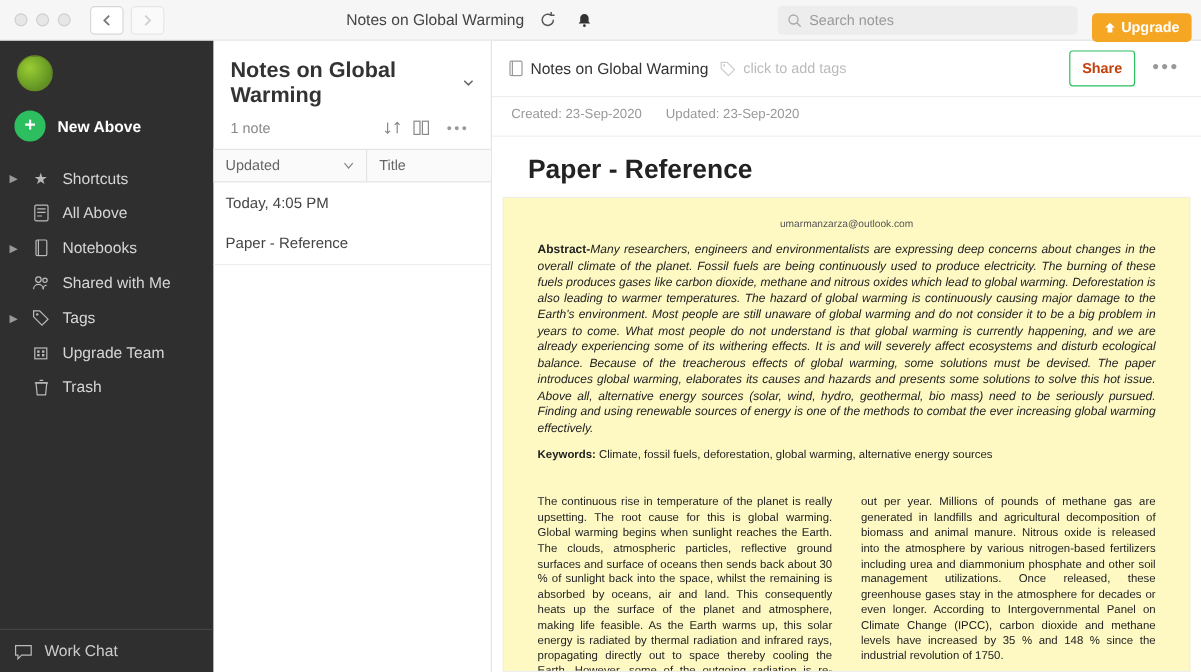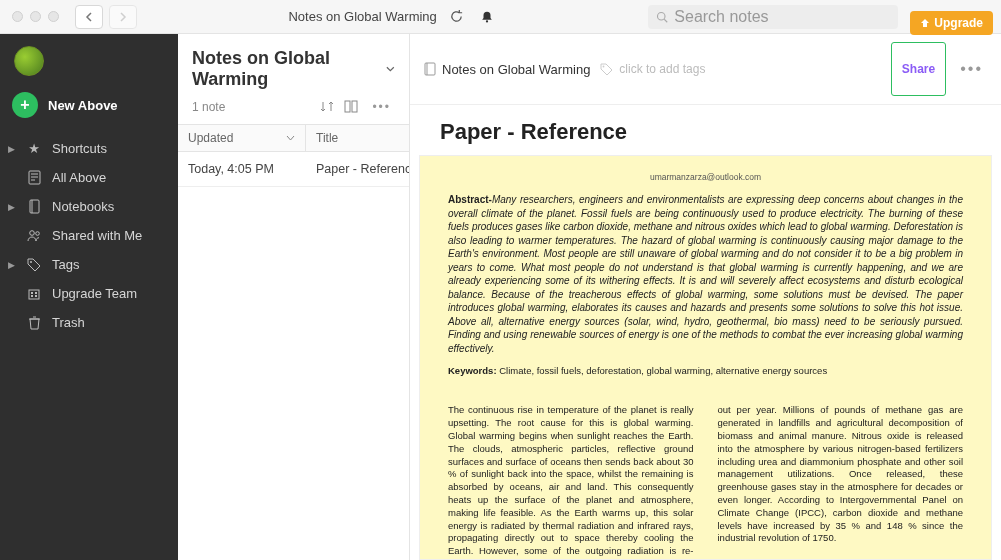--- a/index.html
+++ b/index.html
@@ -5,21 +5,21 @@
 * { margin: 0; padding: 0; box-sizing: border-box; font-family: -apple-system, BlinkMacSystemFont, "Segoe UI", Helvetica, Arial, sans-serif; }
 html, body { width: 1001px; height: 560px; overflow: hidden; background: #fff; }
 .app { display: flex; flex-direction: column; width: 1001px; height: 560px; }
 .titlebar { height: 34px; display: flex; align-items: center; background: #f6f6f6; border-bottom: 1px solid #e4e4e4; padding: 0 8px; gap: 6px; }
 .traffic { display: flex; gap: 7px; padding-left: 4px; padding-right: 10px; }
 .tl { width: 11px; height: 11px; border-radius: 50%; background: #e6e6e6; border: 0.5px solid #d0d0d0; }
 .navbtn { width: 28px; height: 24px; border: 1px solid #d8d8d8; border-radius: 4px; background: #fff; display: flex; align-items: center; justify-content: center; color: #888; font-size: 14px; }
 .titlecenter { flex: 1; display: flex; justify-content: center; align-items: center; gap: 10px; }
 .wtitle { font-size: 13px; color: #444; }
 .iconbtn { width: 20px; height: 20px; display: flex; align-items: center; justify-content: center; color: #555; }
-.searchbox { width: 250px; height: 24px; background: #ededed; border-radius: 4px; display: flex; align-items: center; padding: 0 8px; gap: 6px; color: #999; font-size: 16px; }
+.searchbox { width: 250px; height: 24px; background: #ededed; border-radius: 4px; display: flex; align-items: center; padding: 0 8px; gap: 6px; color: #999; font-size: 12px; }
 .upgrade-btn { background: #f5a623; color: #fff; font-size: 12px; font-weight: 600; padding: 5px 10px; border-radius: 4px; display: flex; align-items: center; gap: 4px; margin-left: 6px; margin-top: 12px; }
 .body { flex: 1; display: flex; min-height: 0; }
 .sidebar { width: 178px; background: #2f2f2f; color: #ccc; display: flex; flex-direction: column; font-size: 13px; }
 .avatar-row { padding: 12px 14px; }
 .avatar { width: 30px; height: 30px; border-radius: 50%; background: radial-gradient(circle at 35% 35%, #9acd32, #4a7a1e); border: 1px solid #6b8e23; }
 .newnote { margin: 4px 12px 16px 12px; display: flex; align-items: center; gap: 10px; }
 .newnote-circle { width: 26px; height: 26px; border-radius: 50%; background: #2dbe60; color: #fff; display: flex; align-items: center; justify-content: center; font-size: 16px; font-weight: bold; }
 .newnote-label { color: #fff; font-weight: 600; font-size: 13px; }
 .nav { list-style: none; }
 .nav li { display: flex; align-items: center; padding: 7px 10px 7px 8px; gap: 10px; color: #d6d6d6; cursor: pointer; }
@@ -29,29 +29,29 @@
 .workchat { display: flex; align-items: center; gap: 10px; padding: 10px 12px; border-top: 1px solid #444; color: #ccc; font-size: 13px; }
 .listcol { width: 232px; border-right: 1px solid #e4e4e4; display: flex; flex-direction: column; background: #fff; }
 .listhead { padding: 14px 14px 6px 14px; }
 .listtitle { font-size: 18px; font-weight: 600; color: #333; display: flex; align-items: center; gap: 4px; }
 .notecount { padding: 4px 14px 10px 14px; font-size: 12px; color: #888; display: flex; align-items: center; }
 .notecount .tools { margin-left: auto; display: flex; gap: 10px; color: #888; }
 .colheads { display: flex; background: #fafafa; border-top: 1px solid #e4e4e4; border-bottom: 1px solid #e4e4e4; font-size: 12px; color: #666; }
 .colheads .col { padding: 6px 10px; }
 .col-updated { width: 128px; border-right: 1px solid #e4e4e4; display: flex; align-items: center; justify-content: space-between; }
 .col-title { flex: 1; }
-.noterow { display: flex; font-size: 12.5px; color: #444; border-bottom: 1px solid #eee; }
+.noterow { display: flex; font-size: 12.5px; color: #444; border-bottom: 1px solid #eee; flex-direction: column; }
 .noterow .cell { padding: 10px; white-space: nowrap; overflow: hidden; }
 .cell-updated { width: 128px; }
 .cell-title { flex: 1; }
 .detail { flex: 1; display: flex; flex-direction: column; min-width: 0; }
 .detailbar { display: flex; align-items: center; padding: 8px 14px; gap: 10px; border-bottom: 1px solid #eee; }
 .notename { font-size: 13px; color: #333; display: flex; align-items: center; gap: 6px; }
 .tagarea { font-size: 12px; color: #bbb; display: flex; align-items: center; gap: 6px; }
-.share { margin-left: auto; border: 1px solid #2dbe60; color: #8b5cf6; font-size: 12px; font-weight: 600; padding: 19px 10px; border-radius: 3px; }
+.share { margin-left: auto; border: 1px solid #2dbe60; color: #c2410c; font-size: 12px; font-weight: 600; padding: 7px 10px; border-radius: 3px; }
 .dots { color: #999; padding: 0 4px; letter-spacing: 2px; }
 .meta { padding: 8px 16px 12px 16px; font-size: 11px; color: #999; display: flex; gap: 20px; border-bottom: 1px solid #f0f0f0; }
 .notetitle { font-size: 22px; font-weight: 700; color: #222; padding: 14px 30px 10px 30px; }
 .paper { margin: 0 9px; border: 1px solid #eee; background: #fef9c3; padding: 16px 28px; font-family: "Times New Roman", Times, serif; font-size: 10px; color: #222; line-height: 1.35; overflow: hidden; height: 100%; }
 .paper .email { text-align: center; font-size: 8.5px; color: #555; margin-bottom: 10px; }
 .paper .abs { text-align: justify; font-style: italic; margin-bottom: 10px; }
 .paper .abs b { font-style: normal; font-weight: bold; }
 .paper .kw { font-size: 9.5px; margin-bottom: 26px; }
 .paper .cols { display: flex; gap: 24px; }
 .paper .pcol { flex: 1; text-align: justify; font-size: 9.5px; }
@@ -187,20 +187,28 @@
               <svg width="13" height="15" viewBox="0 0 13 15">
                 <path d="M2 4h9l-1 10H3z" stroke="#bbb" fill="none"></path>
                 <line x1="1" y1="4" x2="12" y2="4" stroke="#bbb"></line>
                 <line x1="5" y1="2" x2="8" y2="2" stroke="#bbb"></line>
               </svg>
             </span>
           <span>Trash</span>
         </li>
       </ul>
       <div class="sidebar-spacer"></div>
+      <div class="workchat">
+        <span class="icn">
+            <svg width="15" height="14" viewBox="0 0 15 14">
+              <path d="M1 2h13v8H6l-3 3V10H1z" stroke="#bbb" fill="none"></path>
+            </svg>
+          </span>
+        <span>Work Chat</span>
+      </div>
     </div>
 
     <div class="listcol">
       <div class="listhead">
         <div class="listtitle">
           <span>Notes on Global Warming</span>
           <svg width="10" height="8" viewBox="0 0 10 8">
               <path d="M1 2l4 4 4-4" stroke="#666" stroke-width="1.4" fill="none"></path>
             </svg>
         </div>
@@ -248,20 +256,24 @@
         </span>
         <span class="tagarea">
           <svg width="13" height="13" viewBox="0 0 13 13">
               <path d="M1 1h5l6 6-5 5-6-6z" stroke="#ccc" fill="none"></path>
               <circle cx="3.5" cy="3.5" r=".9" fill="#ccc"></circle>
             </svg>
           <span>click to add tags</span>
         </span>
         <span class="share">Share</span>
         <span class="dots">•••</span>
+      </div>
+      <div class="meta">
+        <span>Created: 23-Sep-2020</span>
+        <span>Updated: 23-Sep-2020</span>
       </div>
       <div class="notetitle">Paper - Reference</div>
       <div class="paper">
         <div class="email">umarmanzarza@outlook.com</div>
         <p class="abs"><b>Abstract-</b><span>Many researchers, engineers and environmentalists are expressing deep concerns about changes in the overall climate of the planet. Fossil fuels are being continuously used to produce electricity. The burning of these fuels produces gases like carbon dioxide, methane and nitrous oxides which lead to global warming. Deforestation is also leading to warmer temperatures. The hazard of global warming is continuously causing major damage to the Earth's environment. Most people are still unaware of global warming and do not consider it to be a big problem in years to come. What most people do not understand is that global warming is currently happening, and we are already experiencing some of its withering effects. It is and will severely affect ecosystems and disturb ecological balance. Because of the treacherous effects of global warming, some solutions must be devised. The paper introduces global warming, elaborates its causes and hazards and presents some solutions to solve this hot issue. Above all, alternative energy sources (solar, wind, hydro, geothermal, bio mass) need to be seriously pursued. Finding and using renewable sources of energy is one of the methods to combat the ever increasing global warming effectively.</span></p>
         <p class="kw"><b>Keywords:</b> <span>Climate, fossil fuels, deforestation, global warming, alternative energy sources</span></p>
         <div class="cols">
           <div class="pcol">
             <span>The continuous rise in temperature of the planet is really upsetting. The root cause for this is global warming. Global warming begins when sunlight reaches the Earth. The clouds, atmospheric particles, reflective ground surfaces and surface of oceans then sends back about 30 % of sunlight back into the space, whilst the remaining is absorbed by oceans, air and land. This consequently heats up the surface of the planet and atmosphere, making life feasible. As the Earth warms up, this solar energy is radiated by thermal radiation and infrared rays, propagating directly out to space thereby cooling the Earth. However, some of the outgoing radiation is re-absorbed by carbon dioxide, water vapours, ozone, methane and other gases in the atmosphere and is radiated back to the surface of Earth. These gases are commonly known as greenhouse gases due to their heat-trapping capacity. It must be noted that this re-absorption process is actually good as the Earth's average surface temperature would be very cold if there was no existence of greenhouse gases. The dilemma began when the concentration of greenhouse gases in the atmosphere was artificially increased by humankind</span>
           </div>

